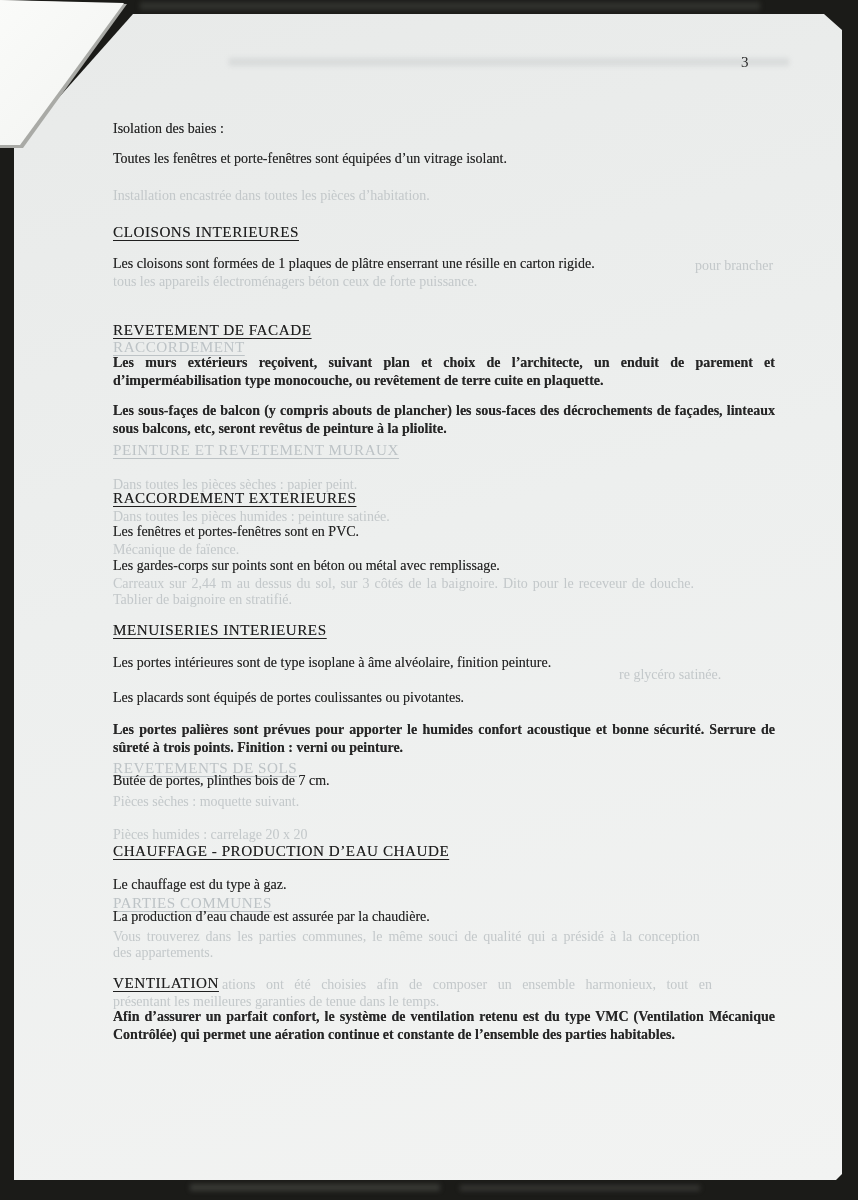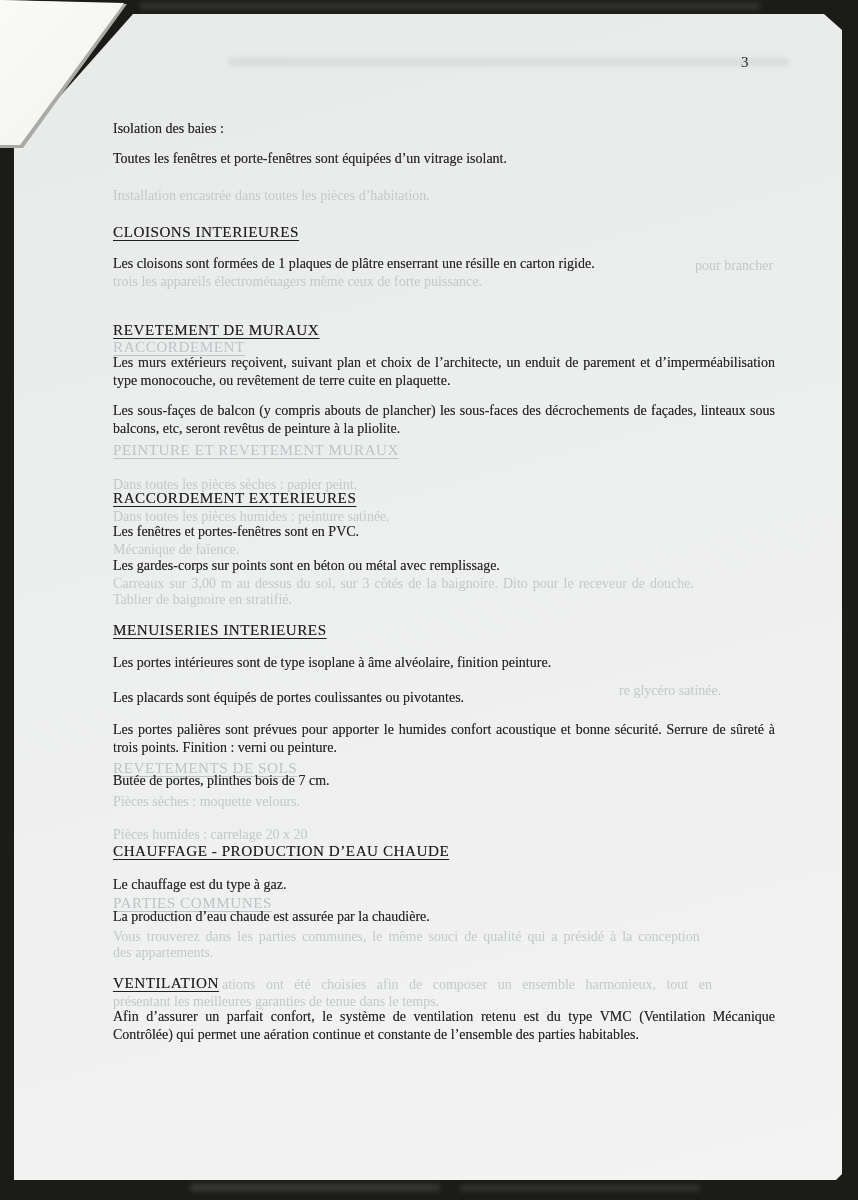--- a/index.html
+++ b/index.html
@@ -30,21 +30,21 @@
     clip-path:polygon(0 0,124px 3px,20px 145px,0 145px);
   }
   
   .t{
     position:absolute;left:99px;
     font-size:14px;line-height:18px;
     color:#262626;
     text-shadow:0 0 0.5px rgba(40,40,40,0.55);
     white-space:nowrap;
   }
-  .pj{width:662px;text-align:justify;white-space:normal;}
+  .pj{width:662px;text-align:justify;white-space:normal;font-weight:bold;}
   .head{
     font-size:15.2px;letter-spacing:0.5px;
     color:#1f1f1f;
     text-decoration:underline;
     text-decoration-thickness:1.3px;
     text-underline-offset:3px;
     text-align:right;
   }
   
   .ghost{
@@ -75,47 +75,47 @@
   <div class="smudge sm-bot-1"></div>
   <div class="smudge sm-bot-2"></div>
 
   <div class="page">
     <div class="smudge sm-page-top"></div>
     <div class="pagenum">3</div>
 
     <div>
       <div class="t ghost" style="top:173px">Installation encastrée dans toutes les pièces d’habitation.</div>
       <div class="t ghost" style="top:243px;left:681px">pour brancher</div>
-      <div class="t ghost" style="top:259px">trois les appareils électroménagers même ceux de forte puissance.</div>
+      <div class="t ghost" style="top:259px">tous les appareils électroménagers béton ceux de forte puissance.</div>
       <div class="t ghost head" style="top:324px">RACCORDEMENT</div>
       <div class="t ghost head" style="top:427px">PEINTURE ET REVETEMENT MURAUX</div>
       <div class="t ghost" style="top:462px">Dans toutes les pièces sèches : papier peint.</div>
       <div class="t ghost" style="top:494px">Dans toutes les pièces humides : peinture satinée.</div>
       <div class="t ghost" style="top:527px">Mécanique de faïence.</div>
-      <div class="t ghost" style="top:561px;word-spacing:1.5px">Carreaux sur 3,00 m au dessus du sol, sur 3 côtés de la baignoire. Dito pour le receveur de douche.</div>
+      <div class="t ghost" style="top:561px;word-spacing:1.5px">Carreaux sur 2,44 m au dessus du sol, sur 3 côtés de la baignoire. Dito pour le receveur de douche.</div>
       <div class="t ghost" style="top:577px">Tablier de baignoire en stratifié.</div>
-      <div class="t ghost" style="top:668px;left:605px">re glycéro satinée.</div>
+      <div class="t ghost" style="top:652px;left:605px">re glycéro satinée.</div>
       <div class="t ghost head" style="top:745px">REVETEMENTS DE SOLS</div>
-      <div class="t ghost" style="top:779px">Pièces sèches : moquette velours.</div>
+      <div class="t ghost" style="top:779px">Pièces sèches : moquette suivant.</div>
       <div class="t ghost" style="top:812px">Pièces humides : carrelage 20 x 20</div>
       <div class="t ghost head" style="top:880px">PARTIES COMMUNES</div>
       <div class="t ghost" style="top:914px;word-spacing:2.5px">Vous trouverez dans les parties communes, le même souci de qualité qui a présidé à la conception</div>
       <div class="t ghost" style="top:930px">des appartements.</div>
       <div class="t ghost" style="top:962px;left:208px;word-spacing:7px">ations ont été choisies afin de composer un ensemble harmonieux, tout en</div>
       <div class="t ghost" style="top:979px">présentant les meilleures garanties de tenue dans le temps.</div>
     </div>
 
     <div>
       <div class="t" style="top:106px">Isolation des baies :</div>
       <div class="t" style="top:136px">Toutes les fenêtres et porte-fenêtres sont équipées d’un vitrage isolant.</div>
 
       <div class="t head" style="top:209px">CLOISONS INTERIEURES</div>
       <div class="t" style="top:241px">Les cloisons sont formées de 1 plaques de plâtre enserrant une résille en carton rigide.</div>
 
-      <div class="t head" style="top:307px">REVETEMENT DE MURAUX</div>
+      <div class="t head" style="top:307px">REVETEMENT DE FACADE</div>
       <div class="t pj" style="top:340px">Les murs extérieurs reçoivent, suivant plan et choix de l’architecte, un enduit de parement et d’imperméabilisation type monocouche, ou revêtement de terre cuite en plaquette.</div>
       <div class="t pj" style="top:388px">Les sous-façes de balcon (y compris abouts de plancher) les sous-faces des décrochements de façades, linteaux sous balcons, etc, seront revêtus de peinture à la pliolite.</div>
 
       <div class="t head" style="top:475px">RACCORDEMENT EXTERIEURES</div>
       <div class="t" style="top:509px">Les fenêtres et portes-fenêtres sont en PVC.</div>
       <div class="t" style="top:543px">Les gardes-corps sur points sont en béton ou métal avec remplissage.</div>
 
       <div class="t head" style="top:607px">MENUISERIES INTERIEURES</div>
       <div class="t" style="top:640px">Les portes intérieures sont de type isoplane à âme alvéolaire, finition peinture.</div>
       <div class="t" style="top:675px">Les placards sont équipés de portes coulissantes ou pivotantes.</div>

